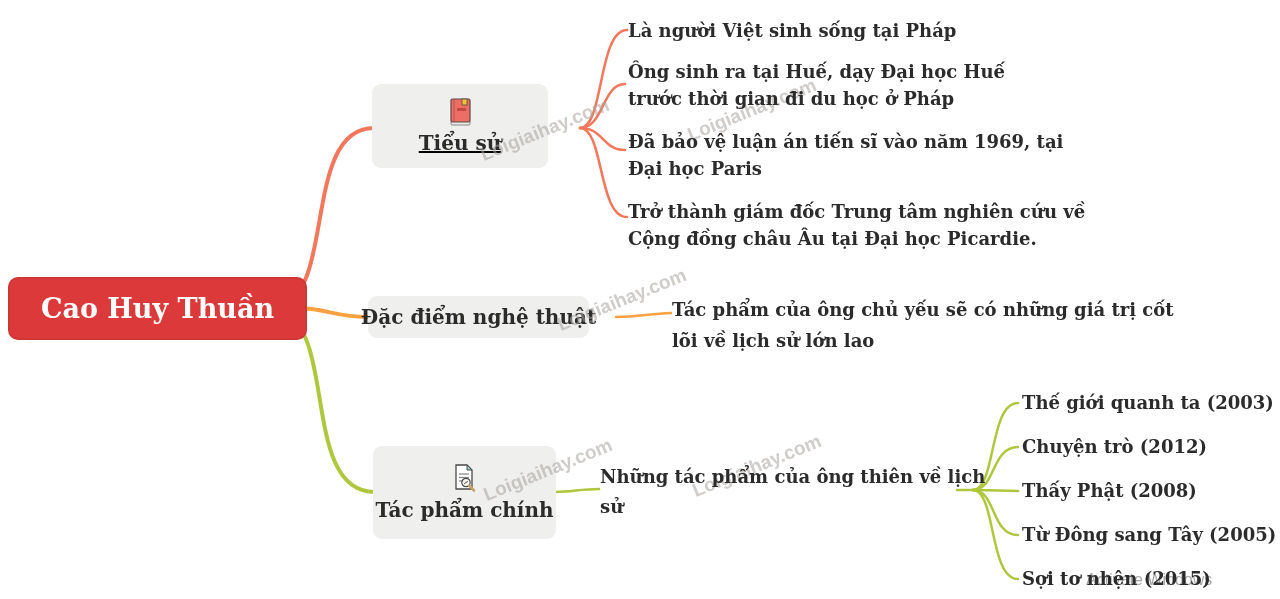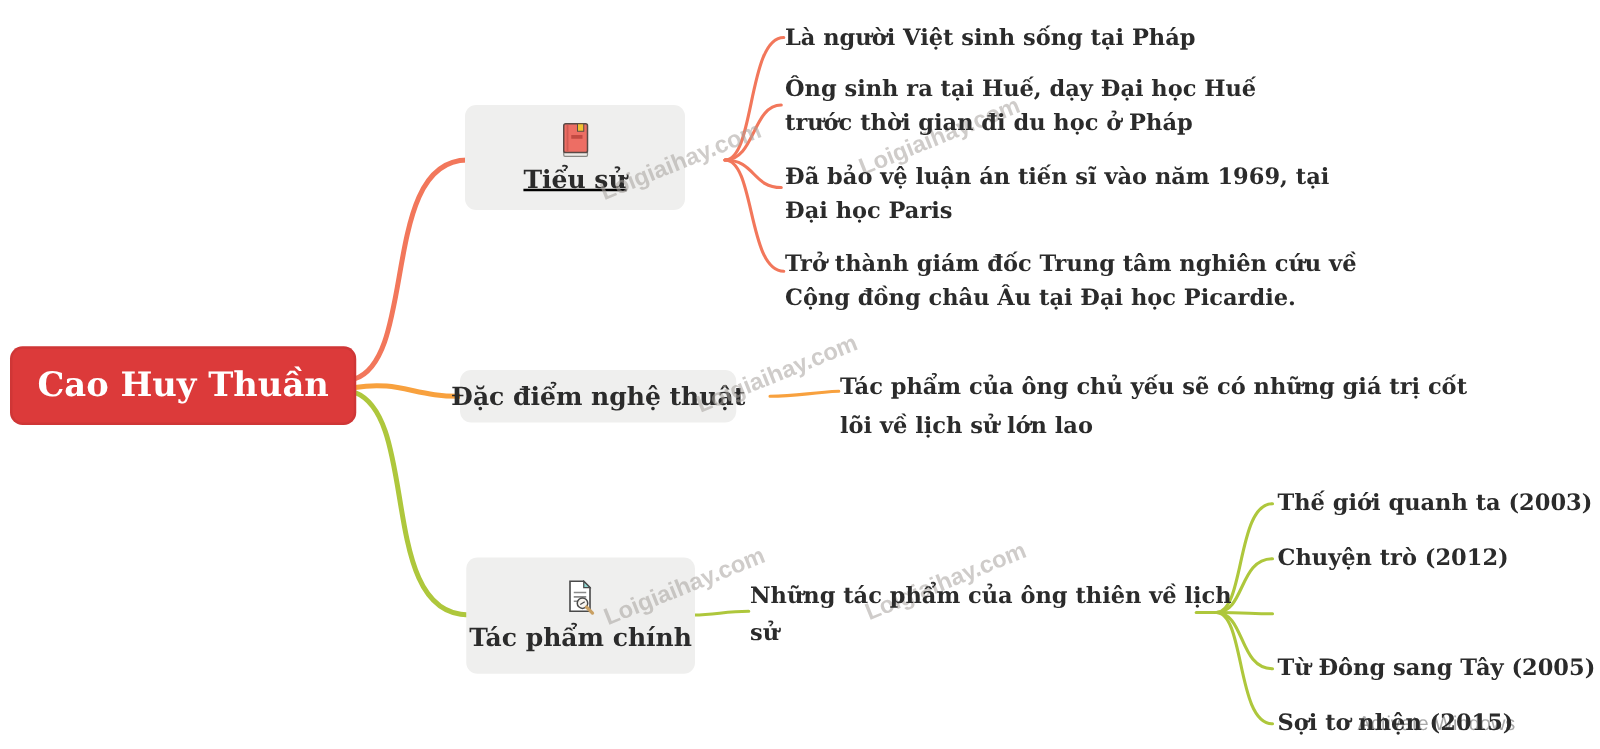--- a/index.html
+++ b/index.html
@@ -14,21 +14,21 @@
     border-radius:9px;display:flex;flex-direction:column;
     align-items:center;justify-content:center;cursor:pointer;
   }
   .node .label{
     font-weight:700;font-size:20px;color:var(--text);
     line-height:1.2;text-align:center;white-space:nowrap;
   }
   #root-node{
     position:absolute;z-index:2;background:var(--rootBg);
     border-radius:10px;display:flex;align-items:center;justify-content:center;
-    left:8px;top:277px;width:277px;height:63px;cursor:pointer;
+    left:8px;top:277px;width:299px;height:63px;cursor:pointer;
     box-shadow:inset 0 0 0 2px rgba(0,0,0,0.06);
   }
   #root-node .label{
     color:var(--rootText);font-weight:700;font-size:27px;white-space:nowrap;
   }
   .topic{
     position:absolute;z-index:4;font-weight:700;color:var(--text);
     white-space:pre-line;cursor:pointer;
   }
   .b1{font-size:18px;line-height:27px;}
@@ -120,20 +120,21 @@
 Cộng đồng châu Âu tại Đại học Picardie.</div>
 
   <div class="topic b2" style="left:672px;top:294px;">Tác phẩm của ông chủ yếu sẽ có những giá trị cốt
 lõi về lịch sử lớn lao</div>
 
   <div class="topic b3note" style="left:600px;top:462px;">Những tác phẩm của ông thiên về lịch
 sử</div>
 
   <div class="topic book" style="left:1022px;top:391px;">Thế giới quanh ta (2003)</div>
   <div class="topic book" style="left:1022px;top:435px;">Chuyện trò (2012)</div>
+  <div class="topic book" style="left:1022px;top:479px;">Thấy Phật (2008)</div>
   <div class="topic book" style="left:1022px;top:523px;">Từ Đông sang Tây (2005)</div>
   <div class="topic book" style="left:1022px;top:567px;">Sợi tơ nhện (2015)</div>
 
   <div class="wm" style="left:545px;top:130px;">Loigiaihay.com</div>
   <div class="wm" style="left:752px;top:110px;">Loigiaihay.com</div>
   <div class="wm" style="left:622px;top:300px;">Loigiaihay.com</div>
   <div class="wm" style="left:548px;top:470px;">Loigiaihay.com</div>
   <div class="wm" style="left:757px;top:466px;">Loigiaihay.com</div>
 
   <div id="activate">Activate Windows</div>

